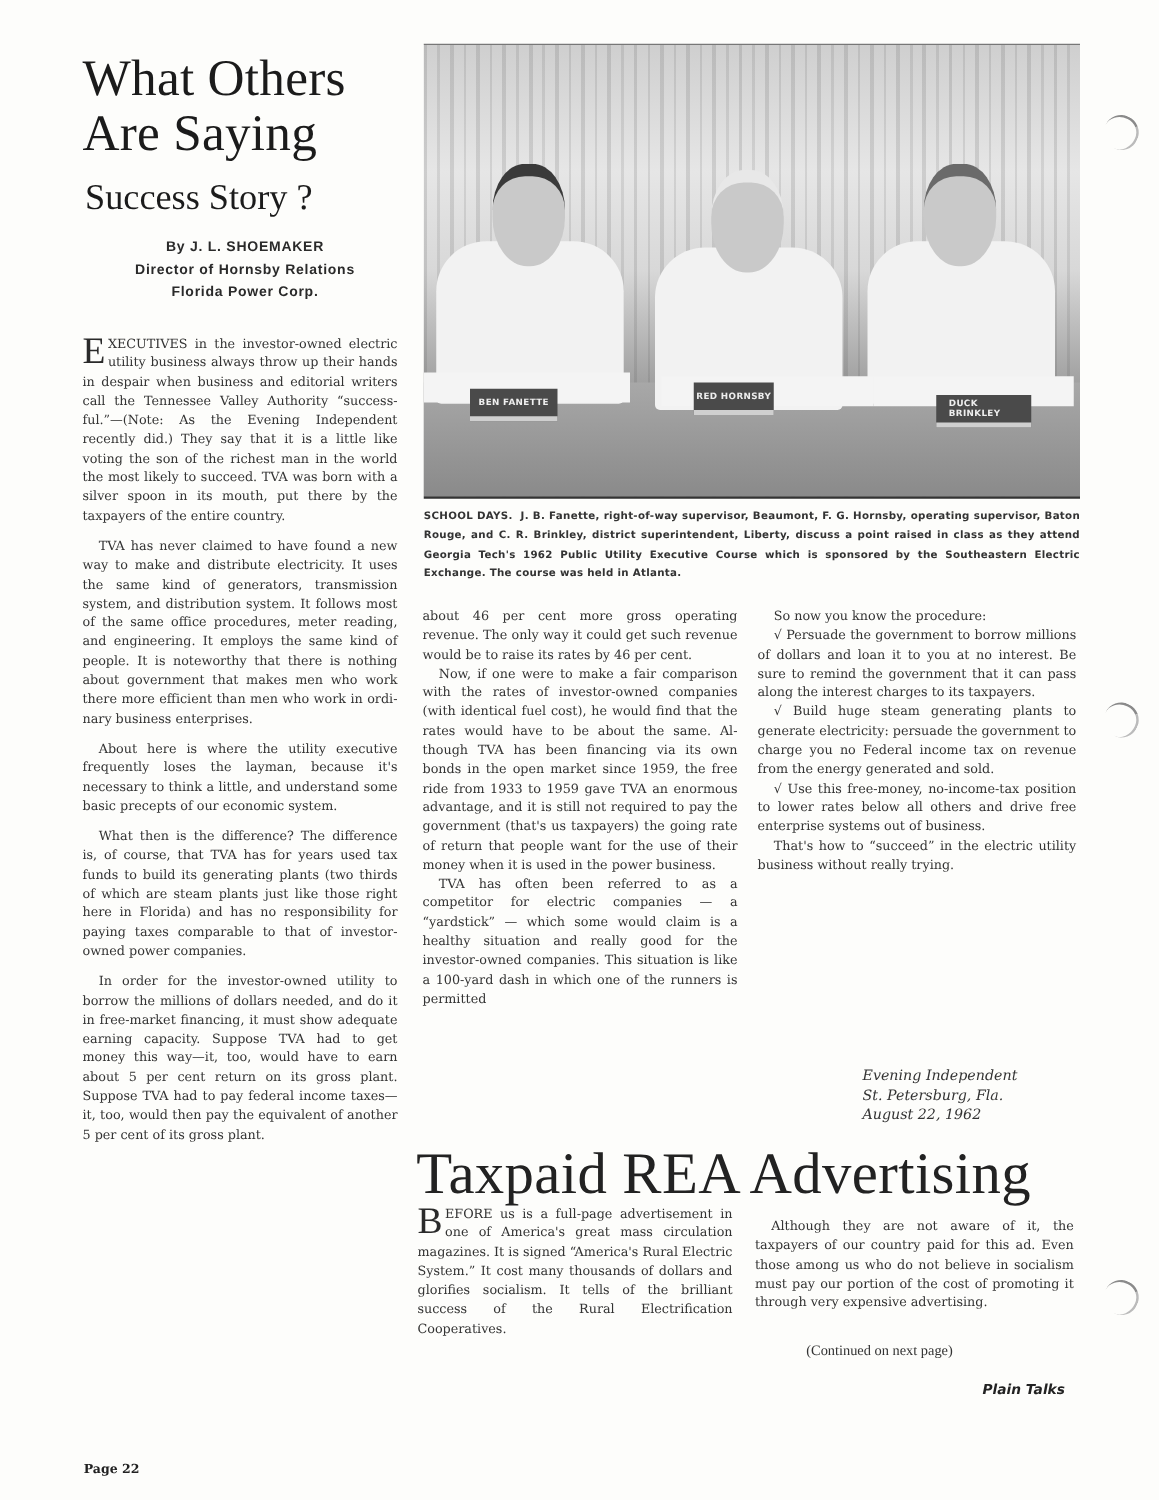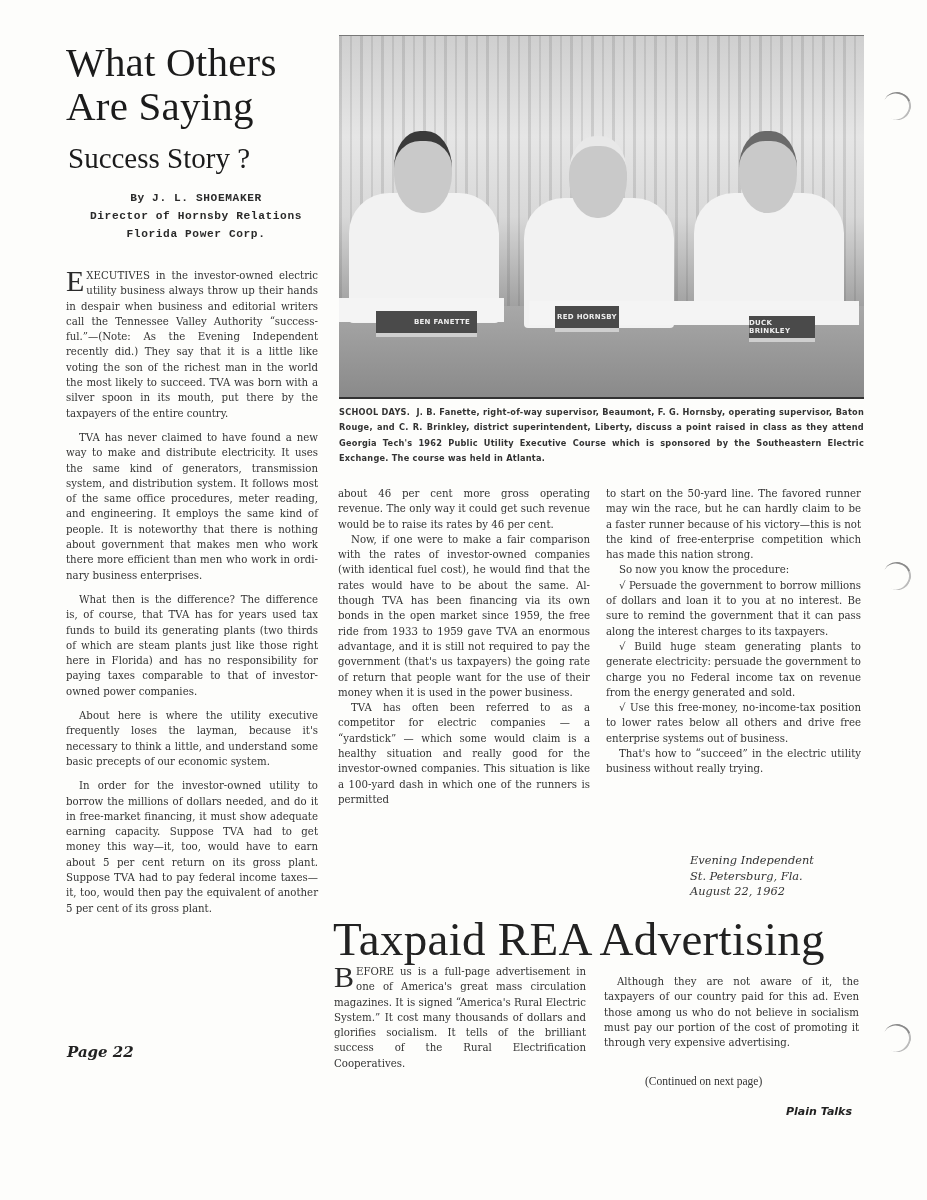--- a/index.html
+++ b/index.html
@@ -13,21 +13,21 @@
     left: 66px; top: 40px; width: 270px;
     font-family: "Liberation Serif", serif; font-size: 41px; line-height: 44px;
     color: #1b1b1b; letter-spacing: 0.2px;
   }
   .title-sub {
     left: 68px; top: 142px; font-family: "Liberation Serif", serif;
     font-size: 29px; color: #1b1b1b;
   }
   .byline {
     left: 66px; top: 189px; width: 260px; text-align: center;
-    font-family: Liberation Mono, monospace; font-weight: bold; font-size: 11.2px;
+    font-family: Liberation Sans, sans-serif; font-weight: bold; font-size: 11.2px;
     line-height: 18px; color: #2a2a2a; letter-spacing: 0.6px;
   }
   .col {
     font-family: "DejaVu Serif", serif; font-size: 10.2px; line-height: 15.3px;
     color: #333; text-align: justify; hyphens: manual;
   }
   .col p { margin: 0 0 9px 0; text-indent: 13px; }
   .col p.tight { margin-bottom: 0; }
   .col p.noind { text-indent: 0; }
   .drop {
@@ -81,22 +81,22 @@
     left: 333px; top: 912px; font-family: "Liberation Serif", serif;
     font-size: 47px; color: #222; letter-spacing: 0.3px; white-space: nowrap;
   }
   .rea1 { left: 334px; top: 964px; width: 252px; }
   .rea2 { left: 604px; top: 974px; width: 255px; }
   .continued {
     left: 645px; top: 1075px; font-family: "Liberation Serif", serif;
     font-size: 11.5px; color: #333;
   }
   .footer-left {
-    left: 67px; top: 1043px; font-family: "DejaVu Serif", serif; font-weight: bold;
-    font-style: italic; font-size: 15px; color: #222;
+    left: 67px; top: 1170px; font-family: "DejaVu Serif", serif; font-weight: bold;
+    font-size: 10px; color: #222;
   }
   .footer-right {
     left: 786px; top: 1105px; font-family: "DejaVu Sans", sans-serif; font-weight: bold;
     font-style: italic; font-size: 11px; color: #222;
   }
   .hole {
     position: absolute; left: 883px; width: 26px; height: 26px;
     border-top: 2px solid #8a8a8a; border-right: 2px solid #bbb;
     border-radius: 50%; transform: rotate(25deg);
   }
@@ -125,45 +125,44 @@
     <div class="shirt"></div>
       <div class="head" style="border-top-color:#e8e8e8;"></div>
   </div>
   <div class="person" style="left:355px; top:95px;">
     <div class="shirt"></div>
       <div class="head" style="border-top-color:#6a6a6a;"></div>
   </div>
   <div class="paper" style="left:0; top:262px; width:165px;"></div>
   <div class="paper" style="left:190px; top:265px; width:170px;"></div>
   <div class="paper" style="left:360px; top:265px; width:160px;"></div>
-  <div class="nameplate" style="left:37px; top:275px; width:70px;padding-left:31px;">BEN FANETTE</div>
+  <div class="nameplate" style="left:37px; top:275px; width:70px;">BEN FANETTE</div>
   <div class="nameplate" style="left:216px; top:270px; width:64px;">RED HORNSBY</div>
-  <div class="nameplate" style="left:410px; top:280px; width:66px;">DUCK BRINKLEY</div>
+  <div class="nameplate" style="left:410px; top:280px; width:66px;padding-left:10px;">DUCK BRINKLEY</div>
 </div>
 <div class="abs caption">
   <span>SCHOOL DAYS.</span>&nbsp;
   <span>J. B. Fanette, right-of-way supervisor, Beaumont, F. G. Hornsby, operating supervisor, Baton Rouge, and C. R. Brinkley, district superintendent, Liberty, discuss a point raised in class as they attend Georgia Tech's 1962 Public Utility Executive Course which is sponsored by the Southeastern Electric Exchange. The course was held in Atlanta.</span>
 </div>
 
 <div class="abs col col1">
   <p class="noind"><span class="drop">E</span><span>XECUTIVES in the investor-owned electric utility business always throw up their hands in despair when business and editorial writers call the Tennessee Valley Authority “success­ful.”—(Note: As the Evening Inde­pendent recently did.) They say that it is a little like voting the son of the richest man in the world the most likely to succeed. TVA was born with a silver spoon in its mouth, put there by the taxpayers of the entire country.</span></p>
   <p>TVA has never claimed to have found a new way to make and distribute electricity. It uses the same kind of generators, transmission system, and distribution system. It follows most of the same office procedures, meter read­ing, and engineering. It employs the same kind of people. It is noteworthy that there is nothing about government that makes men who work there more efficient than men who work in ordi­nary business enterprises.</p>
+  <p>About here is where the utility ex­ecutive frequently loses the layman, because it's necessary to think a little, and understand some basic precepts of our economic system.</p>
   <p>What then is the difference? The difference is, of course, that TVA has for years used tax funds to build its generating plants (two thirds of which are steam plants just like those right here in Florida) and has no responsi­bility for paying taxes comparable to that of investor-owned power companies.</p>
-  <p>About here is where the utility ex­ecutive frequently loses the layman, because it's necessary to think a little, and understand some basic precepts of our economic system.</p>
   <p>In order for the investor-owned utility to borrow the millions of dollars need­ed, and do it in free-market financing, it must show adequate earning capa­city. Suppose TVA had to get money this way—it, too, would have to earn about 5 per cent return on its gross plant. Suppose TVA had to pay feder­al income taxes—it, too, would then pay the equivalent of another 5 per cent of its gross plant.</p>
 </div>
 
 <div class="abs col col2">
   <p class="noind tight">about 46 per cent more gross operating revenue. The only way it could get such revenue would be to raise its rates by 46 per cent.</p>
   <p class="tight">Now, if one were to make a fair comparison with the rates of investor-owned companies (with identical fuel cost), he would find that the rates would have to be about the same. Al­though TVA has been financing via its own bonds in the open market since 1959, the free ride from 1933 to 1959 gave TVA an enormous advantage, and it is still not required to pay the govern­ment (that's us taxpayers) the going rate of return that people want for the use of their money when it is used in the power business.</p>
   <p class="tight">TVA has often been referred to as a competitor for electric companies — a “yardstick” — which some would claim is a healthy situation and really good for the investor-owned companies. This situation is like a 100-yard dash in which one of the runners is permitted</p>
 </div>
 
 <div class="abs col col3">
-  <p class="noind tight">to start on the 50-yard line. The favor­ed runner may win the race, but he can hardly claim to be a faster runner because of his victory—this is not the kind of free-enterprise competition which has made this nation strong.</p>
   <p class="tight">So now you know the procedure:</p>
   <p class="tight">√ Persuade the government to bor­row millions of dollars and loan it to you at no interest. Be sure to remind the government that it can pass along the interest charges to its taxpayers.</p>
   <p class="tight">√ Build huge steam generating plants to generate electricity: persuade the government to charge you no Federal income tax on revenue from the energy generated and sold.</p>
   <p class="tight">√ Use this free-money, no-income-tax position to lower rates below all others and drive free enterprise sys­tems out of business.</p>
   <p class="tight">That's how to “succeed” in the elec­tric utility business without really try­ing.</p>
 </div>
 <div class="abs attrib">
   <div>Evening Independent</div>
   <div>St. Petersburg, Fla.</div>
   <div>August 22, 1962</div>

